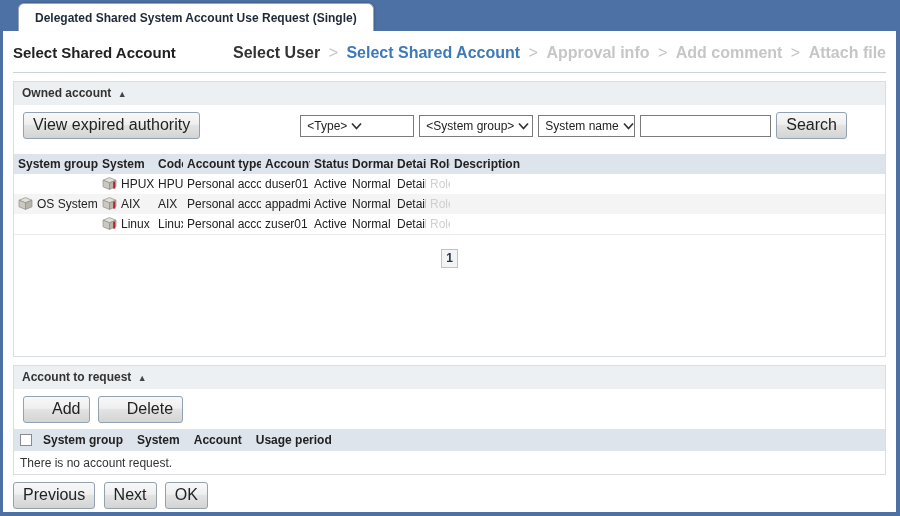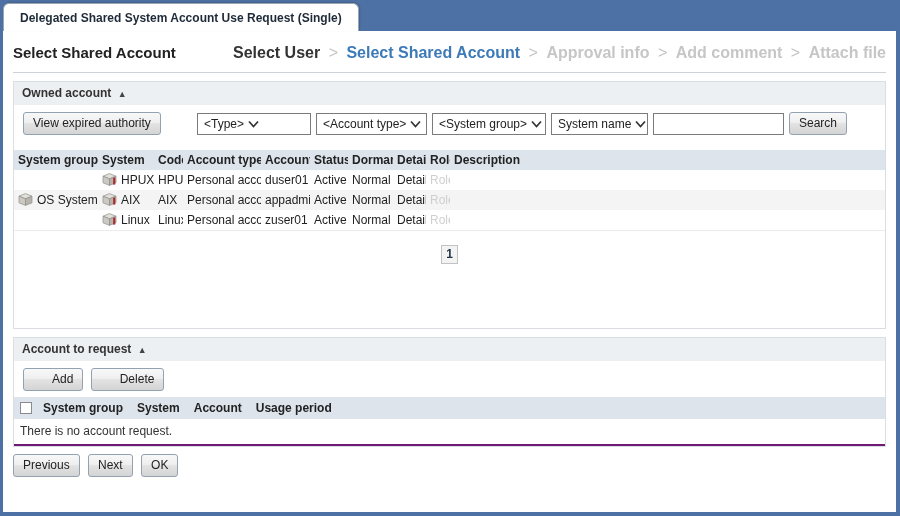--- a/index.html
+++ b/index.html
@@ -10,21 +10,21 @@
     background: #fff;
   }
   .frame {
     width: 900px; height: 516px;
     background: #4E71A5;
     padding: 0 4px 4px 3px;
     overflow: hidden;
   }
   .topbar { height: 31px; position: relative; }
   .tab {
-    position: absolute; left: 0; bottom: 0;
+    position: absolute; left: 15px; bottom: 0;
     height: 28px;
     background: #fff;
     border: 1px solid #9AA5B1;
     border-bottom: none;
     border-radius: 6px 6px 0 0;
     box-shadow: 1px -1px 2px rgba(0,0,0,0.15);
     display: flex; align-items: center;
     padding: 0 16px;
     font-weight: bold; color: #1E2A38;
     white-space: nowrap;
@@ -41,37 +41,37 @@
   }
   .page-title { font-size: 15px; font-weight: bold; color: #222; }
   .breadcrumb { font-size: 16px; white-space: nowrap; }
   .breadcrumb .sep { color: #C3C3C3; margin: 0 4px; }
   .crumb-done { color: #333; font-weight: bold; }
   .crumb-active { color: #3D7AB8; font-weight: bold; }
   .crumb-upcoming { color: #C6C6C6; font-weight: bold; }
   .title-rule { border: none; border-top: 1px solid #CDD3D9; margin-top: 10px; }
 
   .panel { border: 1px solid #DADEE2; margin-top: 8px; background: #fff; }
-  .panel-owned { height: 248px; overflow: hidden; }
+  .panel-owned { height: 276px; overflow: hidden; }
   .panel-request { height: 110px; overflow: hidden; }
   .section-bar {
     background: #EDF0F3;
     padding: 4px 8px 5px 8px;
     font-weight: bold; color: #333;
     height: 23px;
   }
   .section-bar .arrow { font-size: 9px; color: #444; margin-left: 3px; }
 
   .btn {
     display: inline-block;
     background: linear-gradient(#F8F8F8, #EFEFEF 45%, #E3E3E3 50%, #D4D4D4);
     border: 1px solid #93A1B1;
     border-radius: 3px;
     padding: 3px 9px 4px 9px;
-    font-size: 12px; color: #222;
+    font-size: 16px; color: #222;
     cursor: pointer;
     white-space: nowrap;
   }
   .filter-row {
     display: flex; align-items: center;
     padding: 7px 8px 6px 9px;
   }
   .spacer { flex: 1; }
   .select-box {
     height: 22px;
@@ -185,26 +185,20 @@
         <span>Owned account</span>
         <span class="arrow">▲</span>
       </div>
 
       <div class="filter-row">
         <button class="btn">View expired authority</button>
         <div class="spacer"></div>
 
         <div class="select-box w-type">
           <span>&lt;Type&gt;</span>
-          <svg class="chev" width="11" height="8" viewBox="0 0 11 8">
-              <polyline points="1,1.5 5.5,6.5 10,1.5" fill="none" stroke="#333" stroke-width="1.7"></polyline>
-            </svg>
-        </div>
-        <div class="select-box w-acct">
-          <span>&lt;Account type&gt;</span>
           <svg class="chev" width="11" height="8" viewBox="0 0 11 8">
               <polyline points="1,1.5 5.5,6.5 10,1.5" fill="none" stroke="#333" stroke-width="1.7"></polyline>
             </svg>
         </div>
         <div class="select-box w-sysg">
           <span>&lt;System group&gt;</span>
           <svg class="chev" width="11" height="8" viewBox="0 0 11 8">
               <polyline points="1,1.5 5.5,6.5 10,1.5" fill="none" stroke="#333" stroke-width="1.7"></polyline>
             </svg>
         </div>

